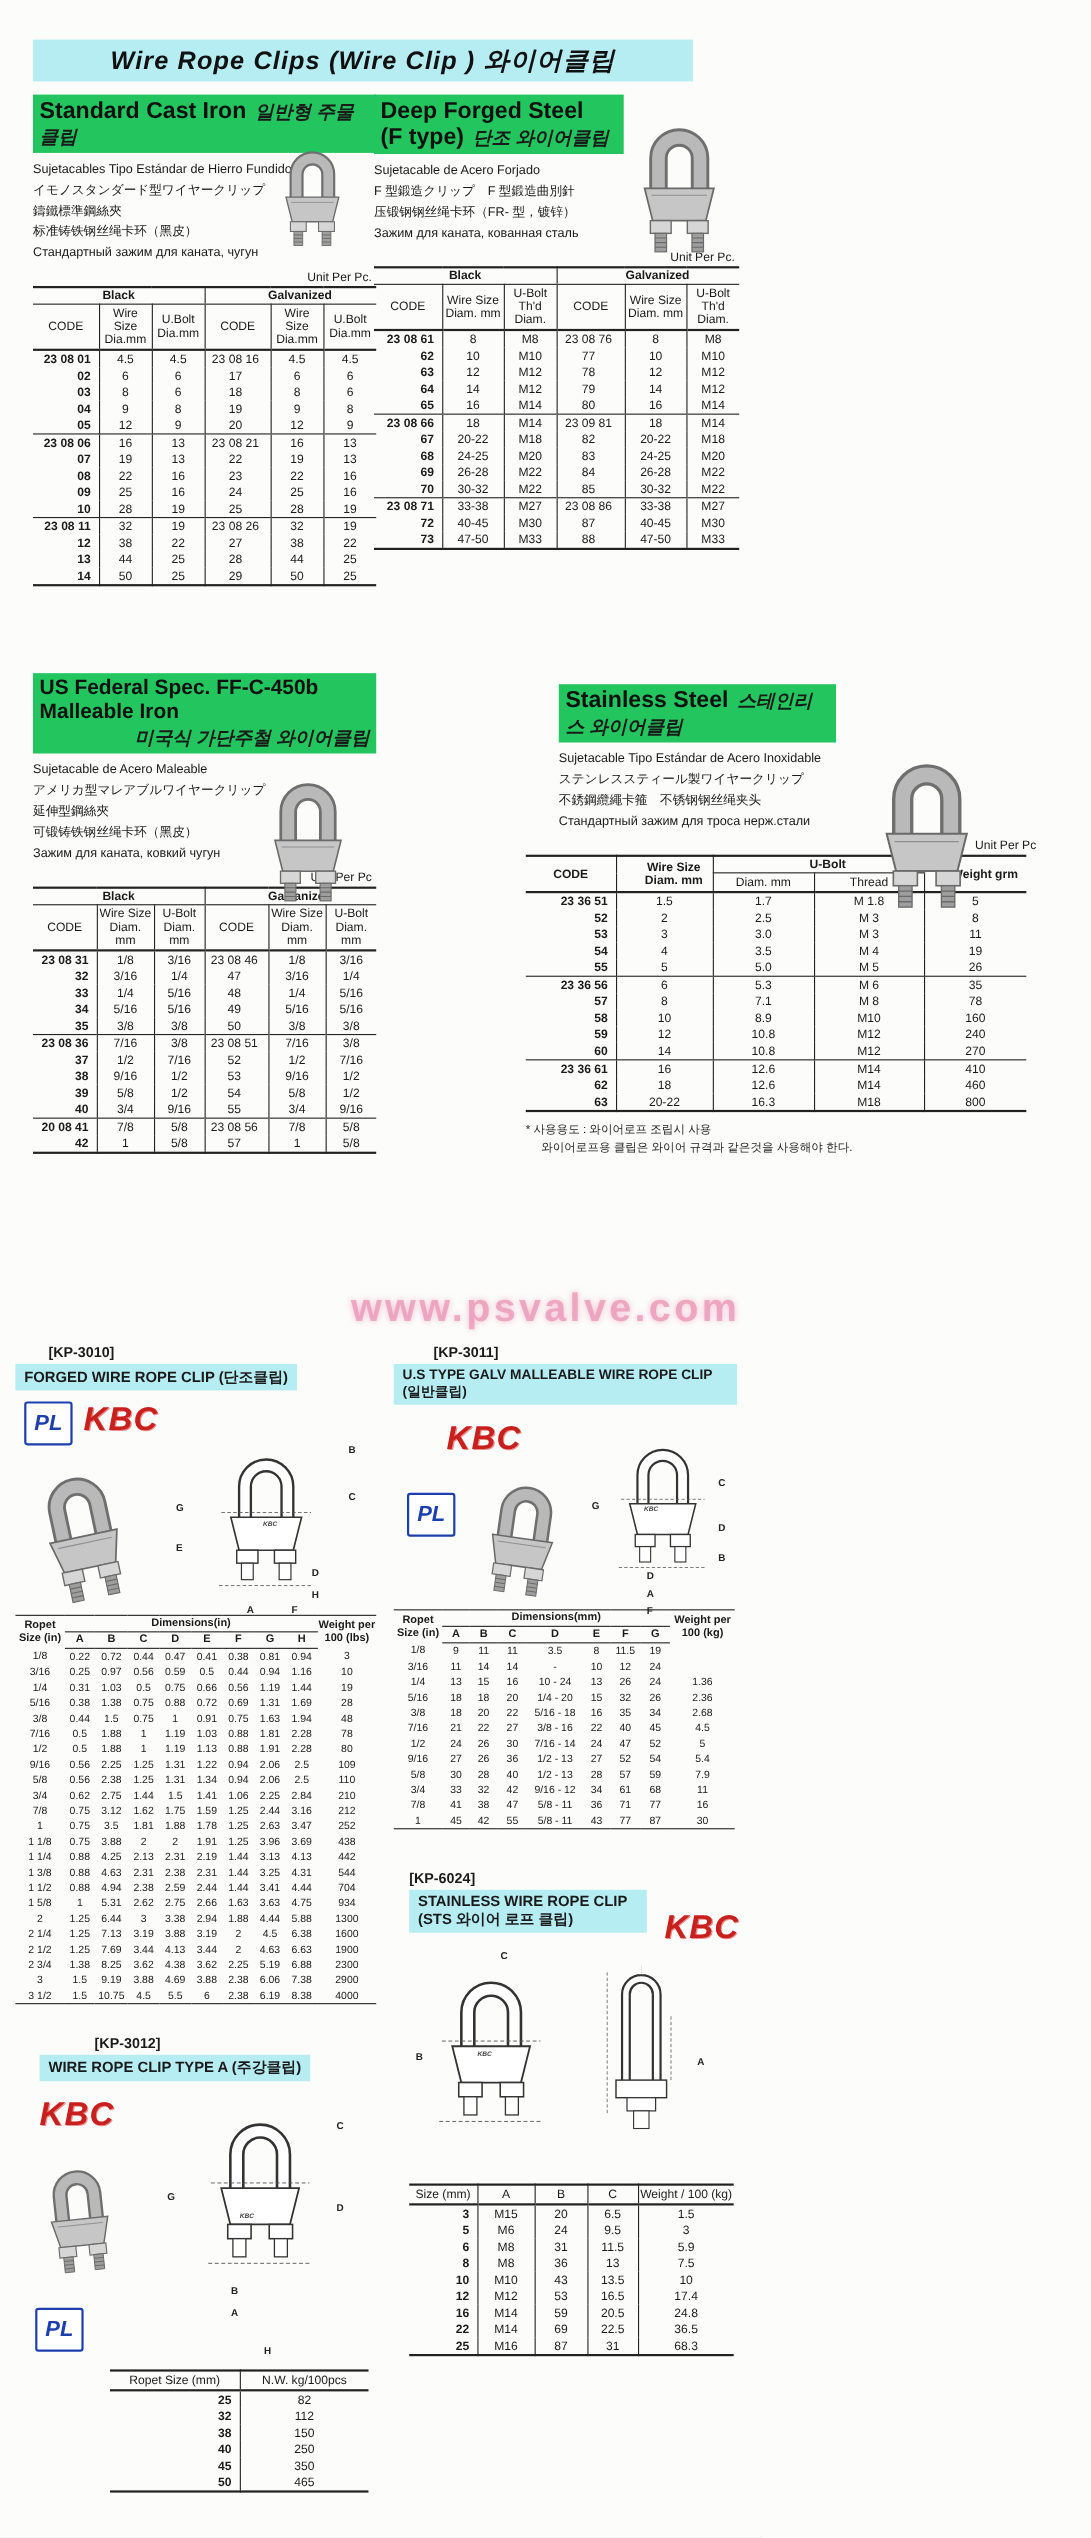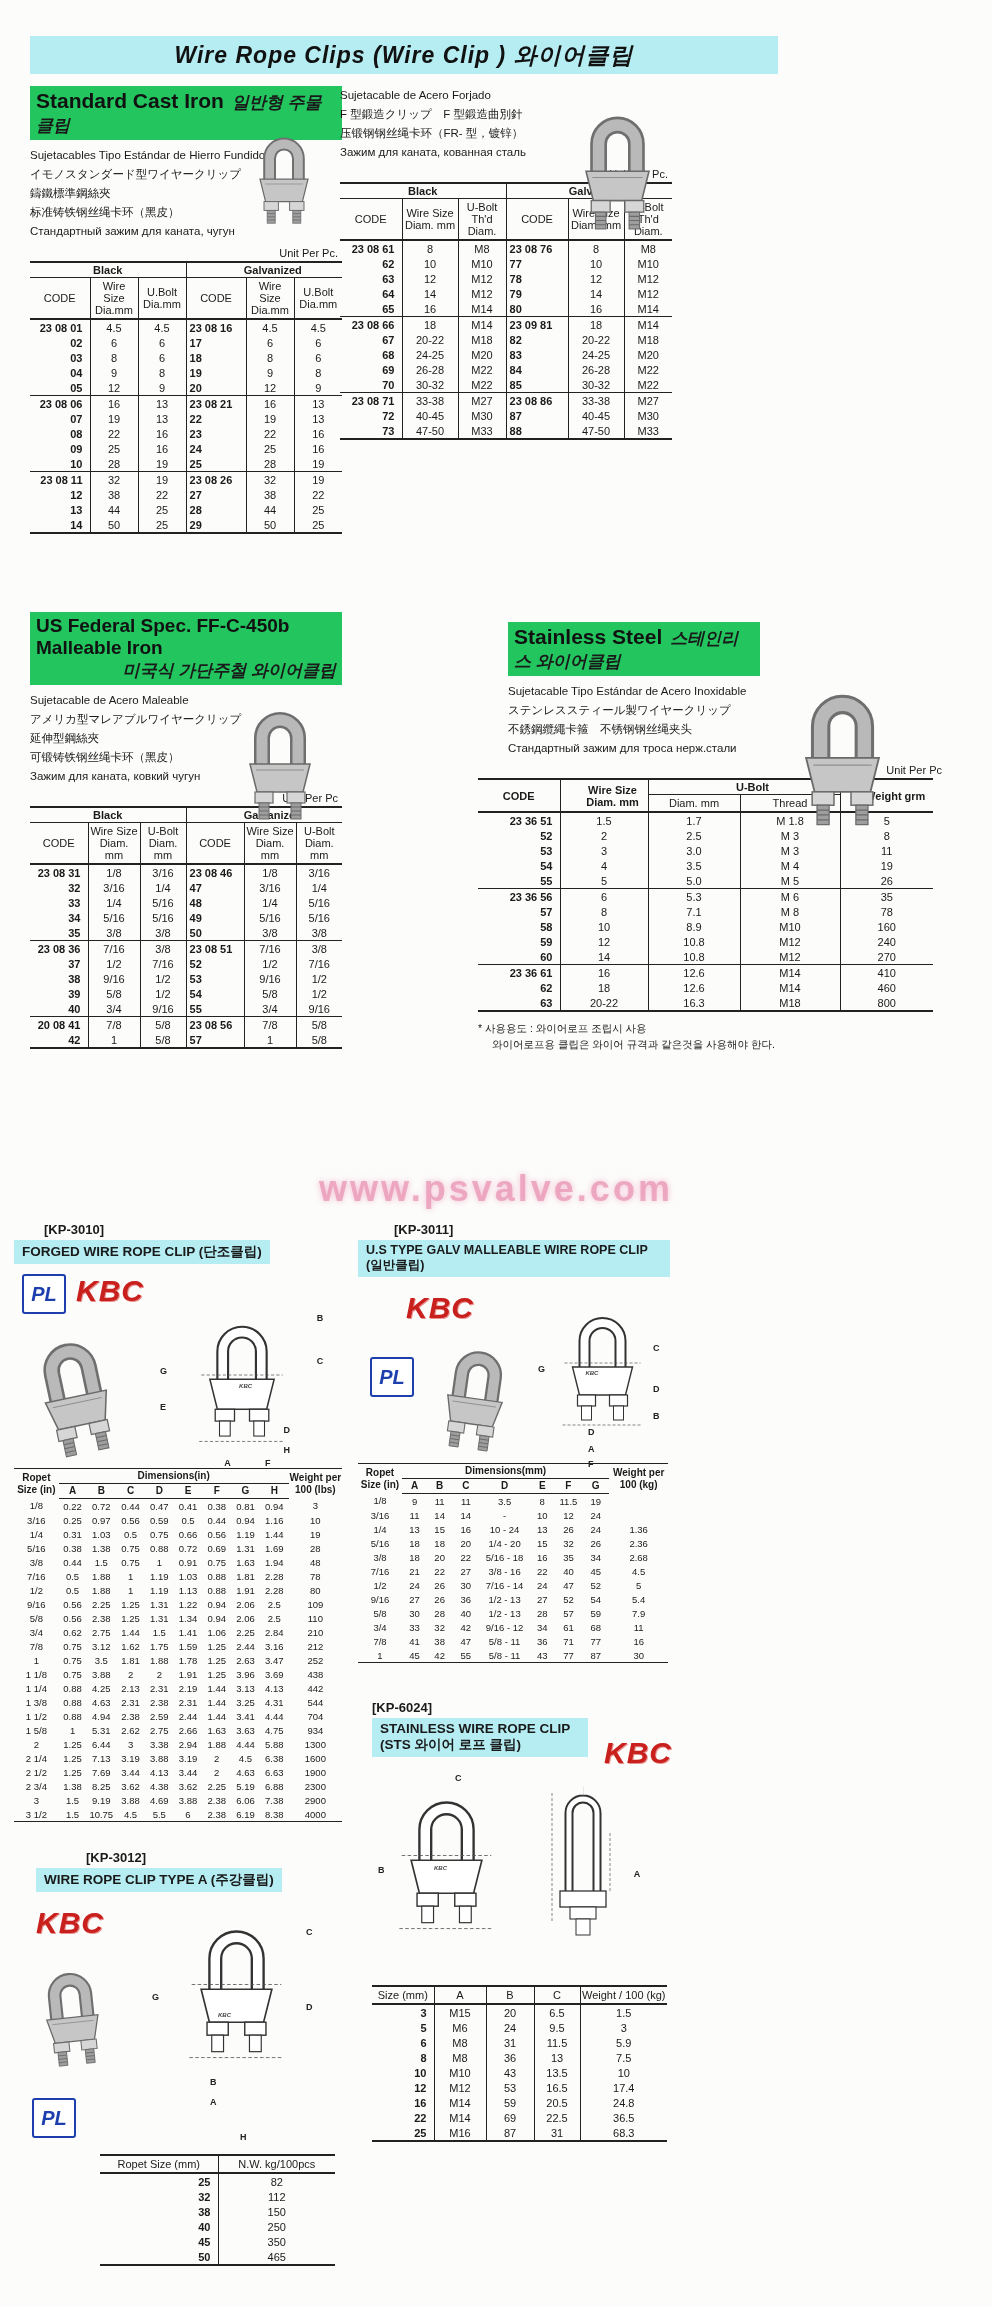--- a/index.html
+++ b/index.html
@@ -1,38 +1,38 @@
 <!DOCTYPE html>
 <html><head>
 <meta charset="utf-8">
 <style>
   html,body{margin:0;padding:0;background:#e9e9e9;}
   .page{position:relative;width:992px;height:2307px;margin:0 auto;background:#fcfcfb;
         font-family:"Liberation Sans","DejaVu Sans",sans-serif;color:#1a1a1a;overflow:hidden;}
-  .banner{position:absolute;top:36px;left:30px;width:748px;height:38px;background:#b5edf2;
+  .banner{position:absolute;top:36px;left:30px;width:600px;height:38px;background:#b5edf2;
           display:flex;align-items:center;justify-content:center;font-size:23px;font-weight:bold;
           font-style:italic;letter-spacing:1px;color:#111;}
   section{position:absolute;}
   .h1band{background:#22c55e;padding:3px 6px;margin-bottom:6px;}
   .h1en{font-size:21px;font-weight:bold;color:#111;}
   .h1ko{font-size:17px;font-weight:bold;font-style:italic;margin-left:8px;}
   .h1line2{display:block;}
   .subs div{font-size:11.5px;line-height:19px;white-space:nowrap;}
   .unit{font-size:11px;text-align:right;margin:6px 4px 2px 0;}
   
   table.cat{border-collapse:collapse;border-top:2px solid #222;border-bottom:2px solid #222;table-layout:fixed;}
   table.cat th{font-weight:bold;font-size:11px;padding:1px 2px;text-align:center;}
   table.cat td{font-size:11px;padding:0 3px;height:15px;text-align:center;}
   table.cat tr.grp th{border-bottom:1px solid #222;}
   table.cat tr.cols th{border-bottom:2px solid #222;font-weight:normal;line-height:12px;padding:2px 1px;}
   table.cat td + td{border-left:1px solid #222;}
   table.cat th.bl{border-left:1px solid #222;padding-left:19px;}
   table.cat tbody.rg:nth-of-type(n+2) tr:first-child td{border-top:1px solid #222;}
   table.cat td:first-child{text-align:right;padding-right:7px;font-weight:bold;}
-  table.cat.twin td:nth-child(4){text-align:left;padding-right:7px;font-weight:bold;}
+  table.cat.twin td:nth-child(4){text-align:center;padding-right:7px;font-weight:normal;}
   
   table.open{border-collapse:collapse;border-top:1.5px solid #222;border-bottom:1.5px solid #222;table-layout:fixed;}
   table.open th{font-size:10px;font-weight:bold;padding:1px 0;line-height:12px;}
   table.open thead tr:last-child th{border-bottom:1.5px solid #222;}
   table.open th.dims{border-bottom:1px solid #222;}
   table.open td{font-size:9.5px;text-align:center;padding:0;height:14px;white-space:nowrap;}
   .photo{position:absolute;}
   .pl-box{width:40px;height:36px;border:2px solid #1d3fae;border-radius:3px;display:flex;align-items:center;
           justify-content:center;font-size:20px;font-weight:bold;font-style:italic;color:#1d3fae;background:#fff;}
   .kbc{font-size:30px;font-weight:bold;font-style:italic;color:#c8201d;letter-spacing:1px;
@@ -234,20 +234,24 @@
         </tbody>
       </table>
   </section>
   <div class="photo" style="top:120px;left:238px;">
     <svg class="clip" width="92" height="112">
         <use href="#clip-photo-sym"></use>
       </svg>
   </div>
 
   <section style="top:86px;left:340px;width:332px;">
+    <div class="h1band" style="width:215px">
+      <span class="h1en">Deep Forged Steel</span>
+      <span class="h1line2"><span class="h1en">(F type)</span><span class="h1ko">단조 와이어클립</span></span>
+    </div>
     <div class="subs">
       <div>Sujetacable de Acero Forjado</div>
       <div>F 型鍛造クリップ　F 型鍛造曲別針</div>
       <div>压锻钢钢丝绳卡环（FR- 型，镀锌）</div>
       <div>Зажим для каната, кованная сталь</div>
     </div>
     <div class="unit">Unit Per Pc.</div>
     <table class="cat twin" style="width:332px">
       <colgroup>
           <col style="width:62px">

